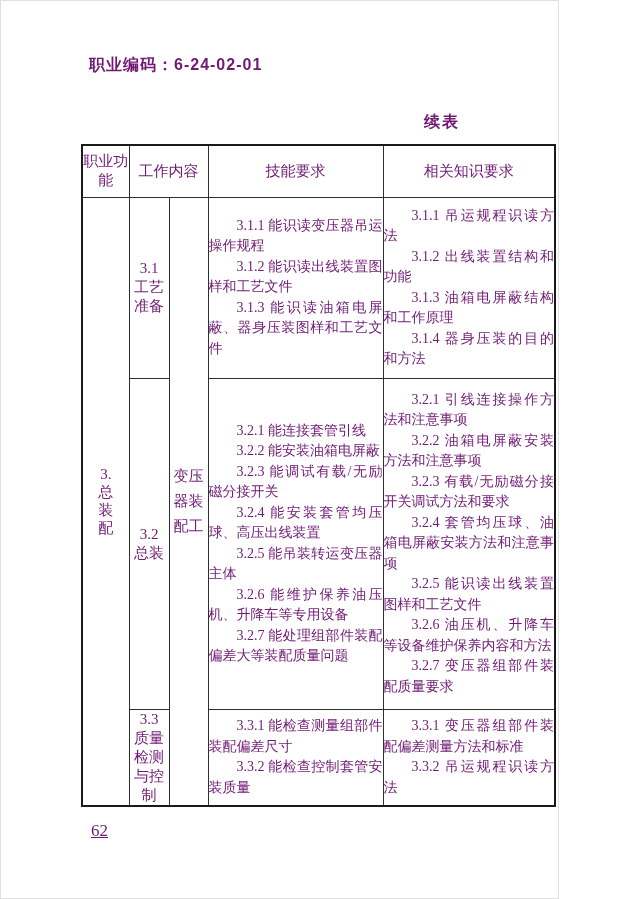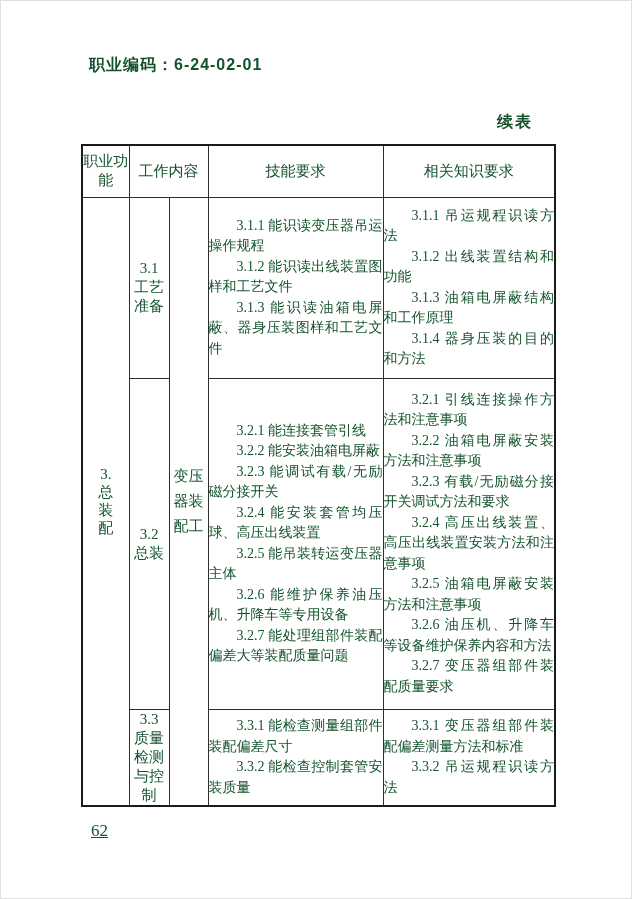--- a/index.html
+++ b/index.html
@@ -1,24 +1,24 @@
 <!DOCTYPE html>
 <html><head>
 <meta charset="utf-8">
 <style>
   html, body { margin: 0; padding: 0; background: #ffffff; }
   .page {
     position: relative;
-    width: 632px;
+    width: 559px;
     height: 899px;
     background: #ffffff;
     box-sizing: border-box;
     border: 1px solid #e0e0e0;
     font-family: "Liberation Serif", "DejaVu Serif", serif;
-    color: #14532d;
+    color: #701a75;
     overflow: hidden;
   }
   .occ-code {
     position: absolute;
     left: 88px;
     top: 54px;
     font-family: "Liberation Sans", "DejaVu Sans", sans-serif;
     font-weight: bold;
     font-size: 16px;
     letter-spacing: 1px;
@@ -147,22 +147,22 @@
           <p>3.2.3 能调试有载/无励磁分接开关</p>
           <p>3.2.4 能安装套管均压球、高压出线装置</p>
           <p>3.2.5 能吊装转运变压器主体</p>
           <p>3.2.6 能维护保养油压机、升降车等专用设备</p>
           <p>3.2.7 能处理组部件装配偏差大等装配质量问题</p>
         </td>
         <td class="items">
           <p>3.2.1 引线连接操作方法和注意事项</p>
           <p>3.2.2 油箱电屏蔽安装方法和注意事项</p>
           <p>3.2.3 有载/无励磁分接开关调试方法和要求</p>
-          <p>3.2.4 高压出线装置、高压出线装置安装方法和注意事项</p>
-          <p>3.2.5 油箱电屏蔽安装方法和注意事项</p>
+          <p>3.2.4 套管均压球、油箱电屏蔽安装方法和注意事项</p>
+          <p>3.2.5 能识读出线装置图样和工艺文件</p>
           <p>3.2.6 油压机、升降车等设备维护保养内容和方法</p>
           <p>3.2.7 变压器组部件装配质量要求</p>
         </td>
       </tr>
 
       <tr class="row3">
         <td class="stack">
           <span class="stack-line">3.3</span>
           <span class="stack-line">质量</span>
           <span class="stack-line">检测</span>

